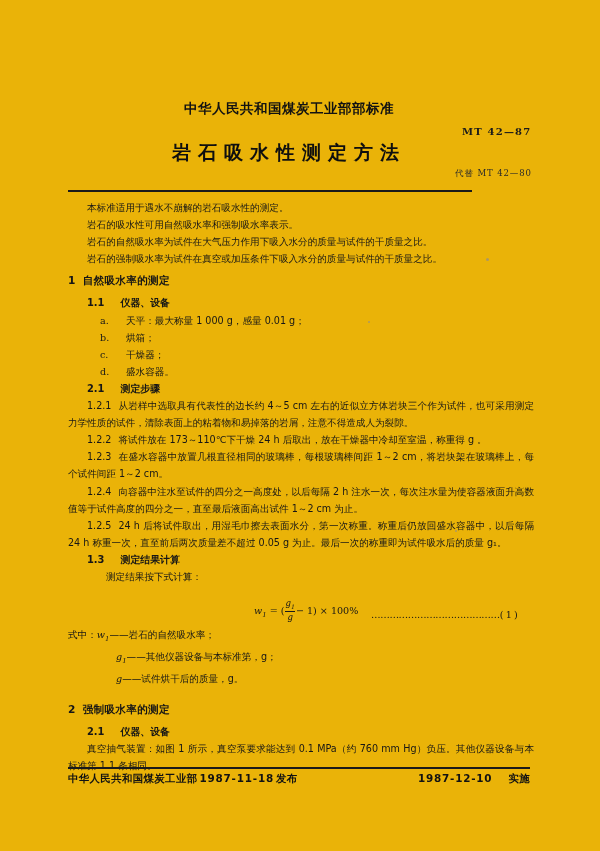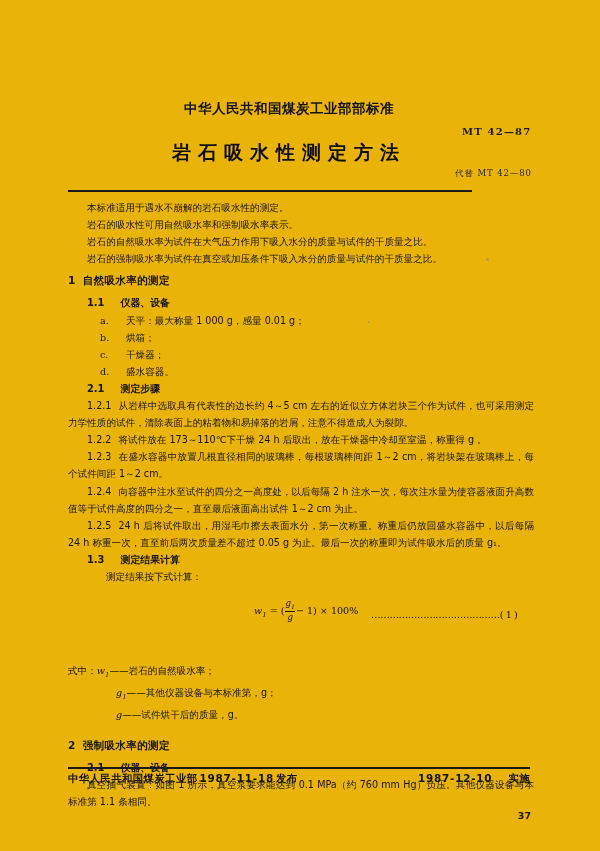--- a/index.html
+++ b/index.html
@@ -161,21 +161,21 @@
   .roman { font-style: normal; }
   .dots {
     position: absolute;
     left: 303px;
     top: 6px;
     font-size: 9.6px;
     letter-spacing: -0.4px;
     white-space: nowrap;
     font-family: "DejaVu Serif", "Liberation Serif", serif;
   }
-  .defs { padding-left: 0; margin-top: 36px; }
+  .defs { padding-left: 0; }
   .def-line { margin: 0; line-height: 17.1px; }
   .def-line.d1 { padding-left: 0; }
   .def-line.d2 { padding-left: 48px; }
   .sym {
     font-family: "DejaVu Serif", "Liberation Serif", serif;
     font-style: italic;
   }
   sub { font-size: 72%; }
   
   .rule-bottom {
@@ -343,15 +343,14 @@
 
     <p class="p ind1">真空抽气装置：如图 1 所示，真空泵要求能达到 0.1 MPa（约 760 mm Hg）负压。其他仪器设备与本标准第 1.1 条相同。</p>
 
   </div>
 
   <div class="rule-bottom"></div>
   <div class="footer">
     <div class="foot-left"><span>中华人民共和国煤炭工业部</span><span class="date">1987-11-18</span><span>发布</span></div>
     <div class="foot-right"><span class="date">1987-12-10</span><span>实施</span></div>
   </div>
-  <div class="page-num">37</div>
 
 </div>
 
 </body></html>

